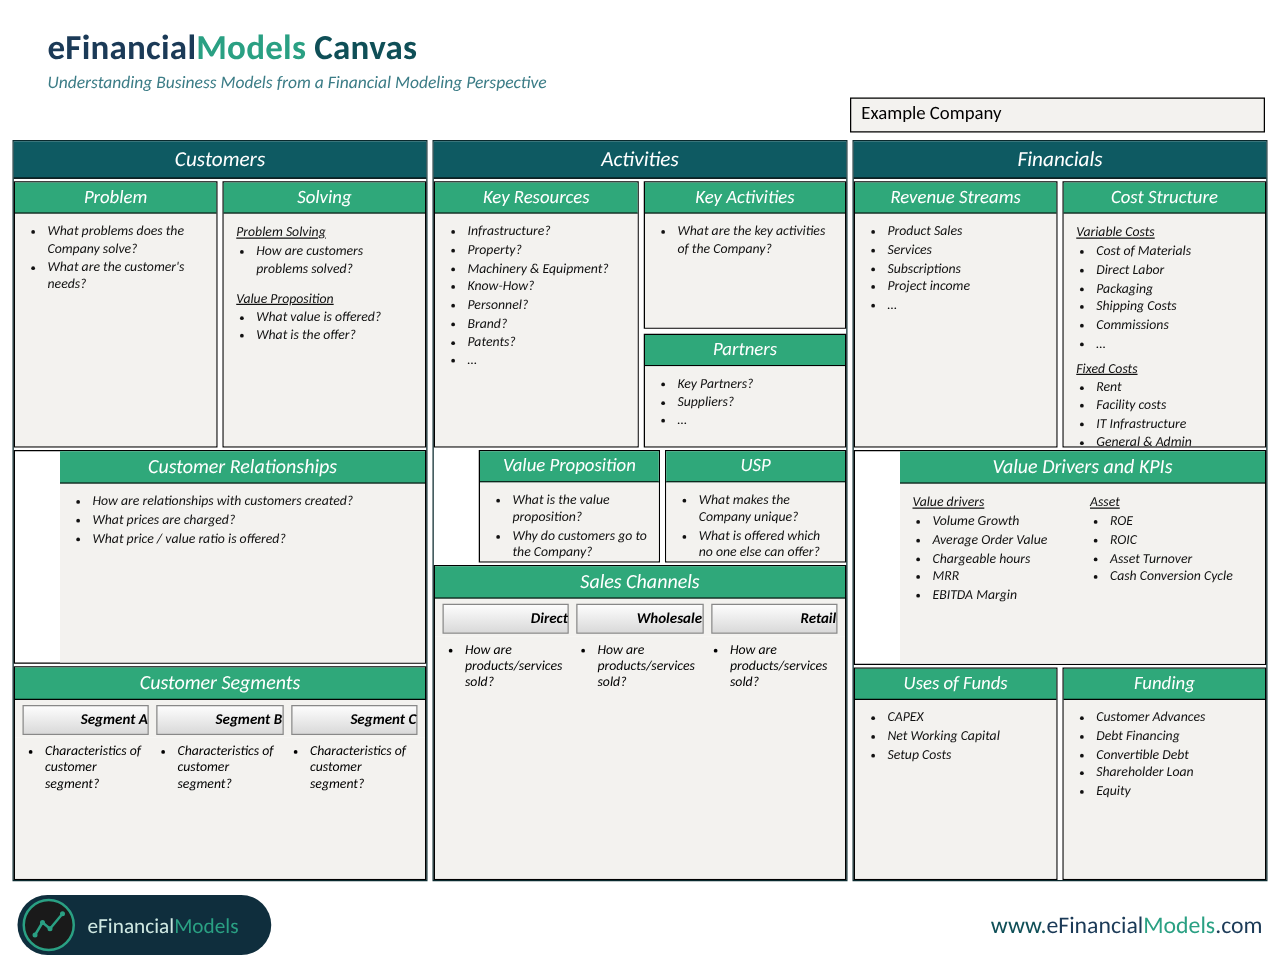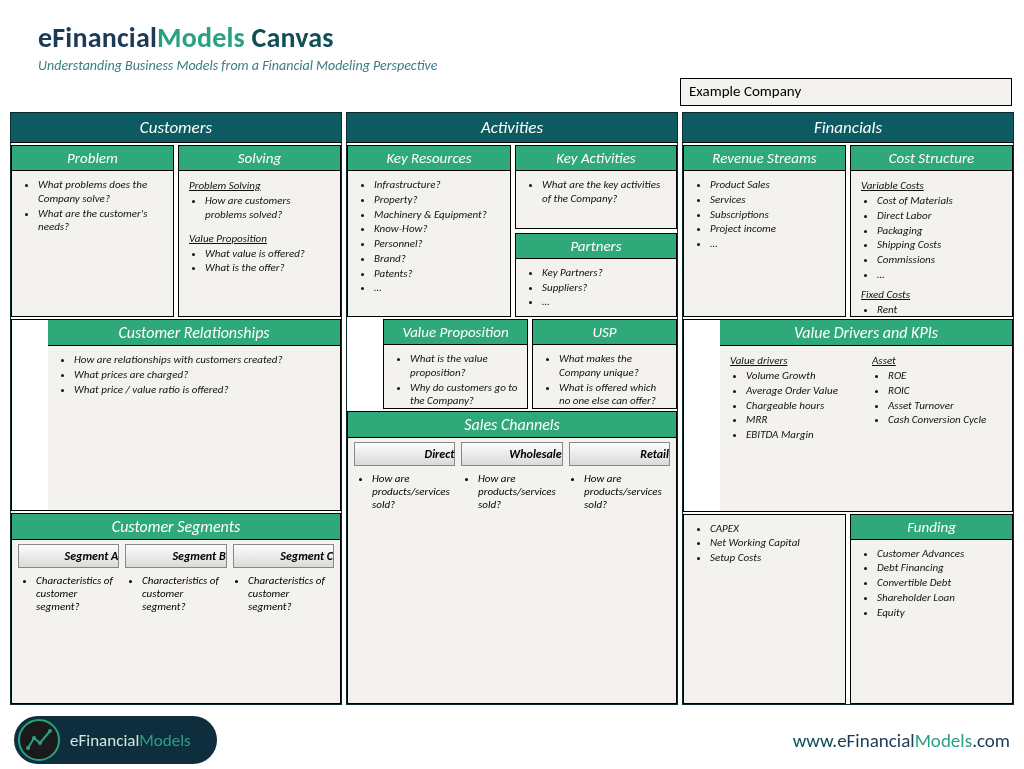--- a/index.html
+++ b/index.html
@@ -40,21 +40,21 @@
   
   .seg-tabs { display: flex; gap: 6px; padding: 4px 6px 2px 6px; background: #f3f2ef; }
   .seg-tab {
     flex: 1; background: linear-gradient(#fdfdfd,#d9d9d9); border: 1px solid #888; text-align: right;
     font-size: 12px; padding: 4px 0; font-weight: 700;
   }
   .seg-cols { display: flex; gap: 6px; padding: 4px 8px 8px 8px; background: #f3f2ef; flex: 1; }
   .seg-col { flex: 1; font-size: 11px; }
   .seg-col ul { list-style: disc; padding-left: 16px; }
   
-  .r1 { height: 172px; }
+  .r1 { height: 213px; }
   .r2 { height: 90px; padding-left: 36px; }
   .r3 { flex: 1; }
   .inner-stack { display: flex; flex-direction: column; gap: 4px; flex: 1; }
   
   .footer {
     position: absolute; bottom: 0; left: 0; right: 0; height: 58px; background: #fff;
     display: flex; align-items: center; justify-content: space-between; padding: 0 14px;
   }
   .logo-pill {
     display: flex; align-items: center; gap: 10px; background: #0f2e3d; color: #fff;
@@ -308,20 +308,21 @@
               <li>ROIC</li>
               <li>Asset Turnover</li>
               <li>Cash Conversion Cycle</li>
             </ul>
           </div>
         </div>
       </div>
 
       <div class="row r3">
         <div class="cell">
+          <div class="cell-h">Uses of Funds</div>
           <div class="cell-body">
             <ul>
               <li>CAPEX</li>
               <li>Net Working Capital</li>
               <li>Setup Costs</li>
             </ul>
           </div>
         </div>
         <div class="cell">
           <div class="cell-h">Funding</div>

